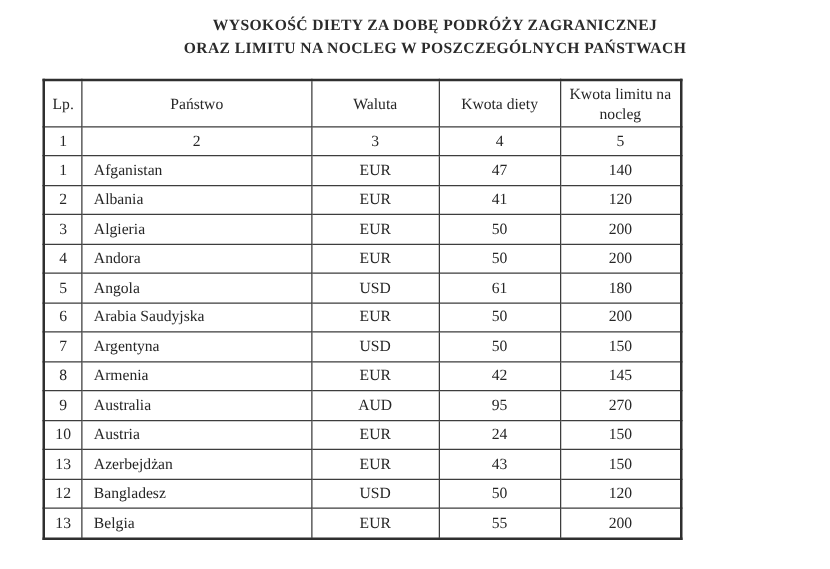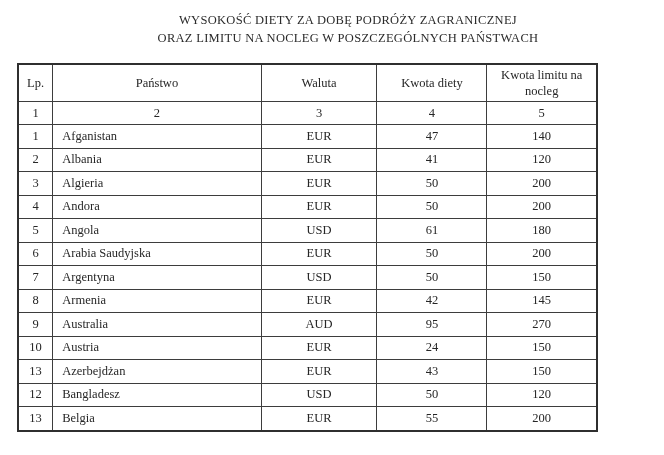--- a/index.html
+++ b/index.html
@@ -11,32 +11,32 @@
     height: 455px;
     background: #ffffff;
     font-family: "Liberation Serif", serif;
     color: #262626;
     position: relative;
     overflow: hidden;
   }
   .doc-title {
     text-align: center;
     padding-top: 11px;
-    font-weight: normal;
+    font-weight: bold;
     font-size: 12.5px;
     line-height: 1.45;
     letter-spacing: 0.3px;
     color: #2b2b2b;
     padding-left: 32px;
   }
   .table-wrap {
     position: absolute;
-    left: 17px;
+    left: 34px;
     top: 63px;
-    width: 581px;
+    width: 512px;
   }
   table.rates {
     border-collapse: collapse;
     width: 100%;
     table-layout: fixed;
     font-size: 12.5px;
     color: #262626;
     border: 2px solid #2f2f2f;
   }
   table.rates th,

